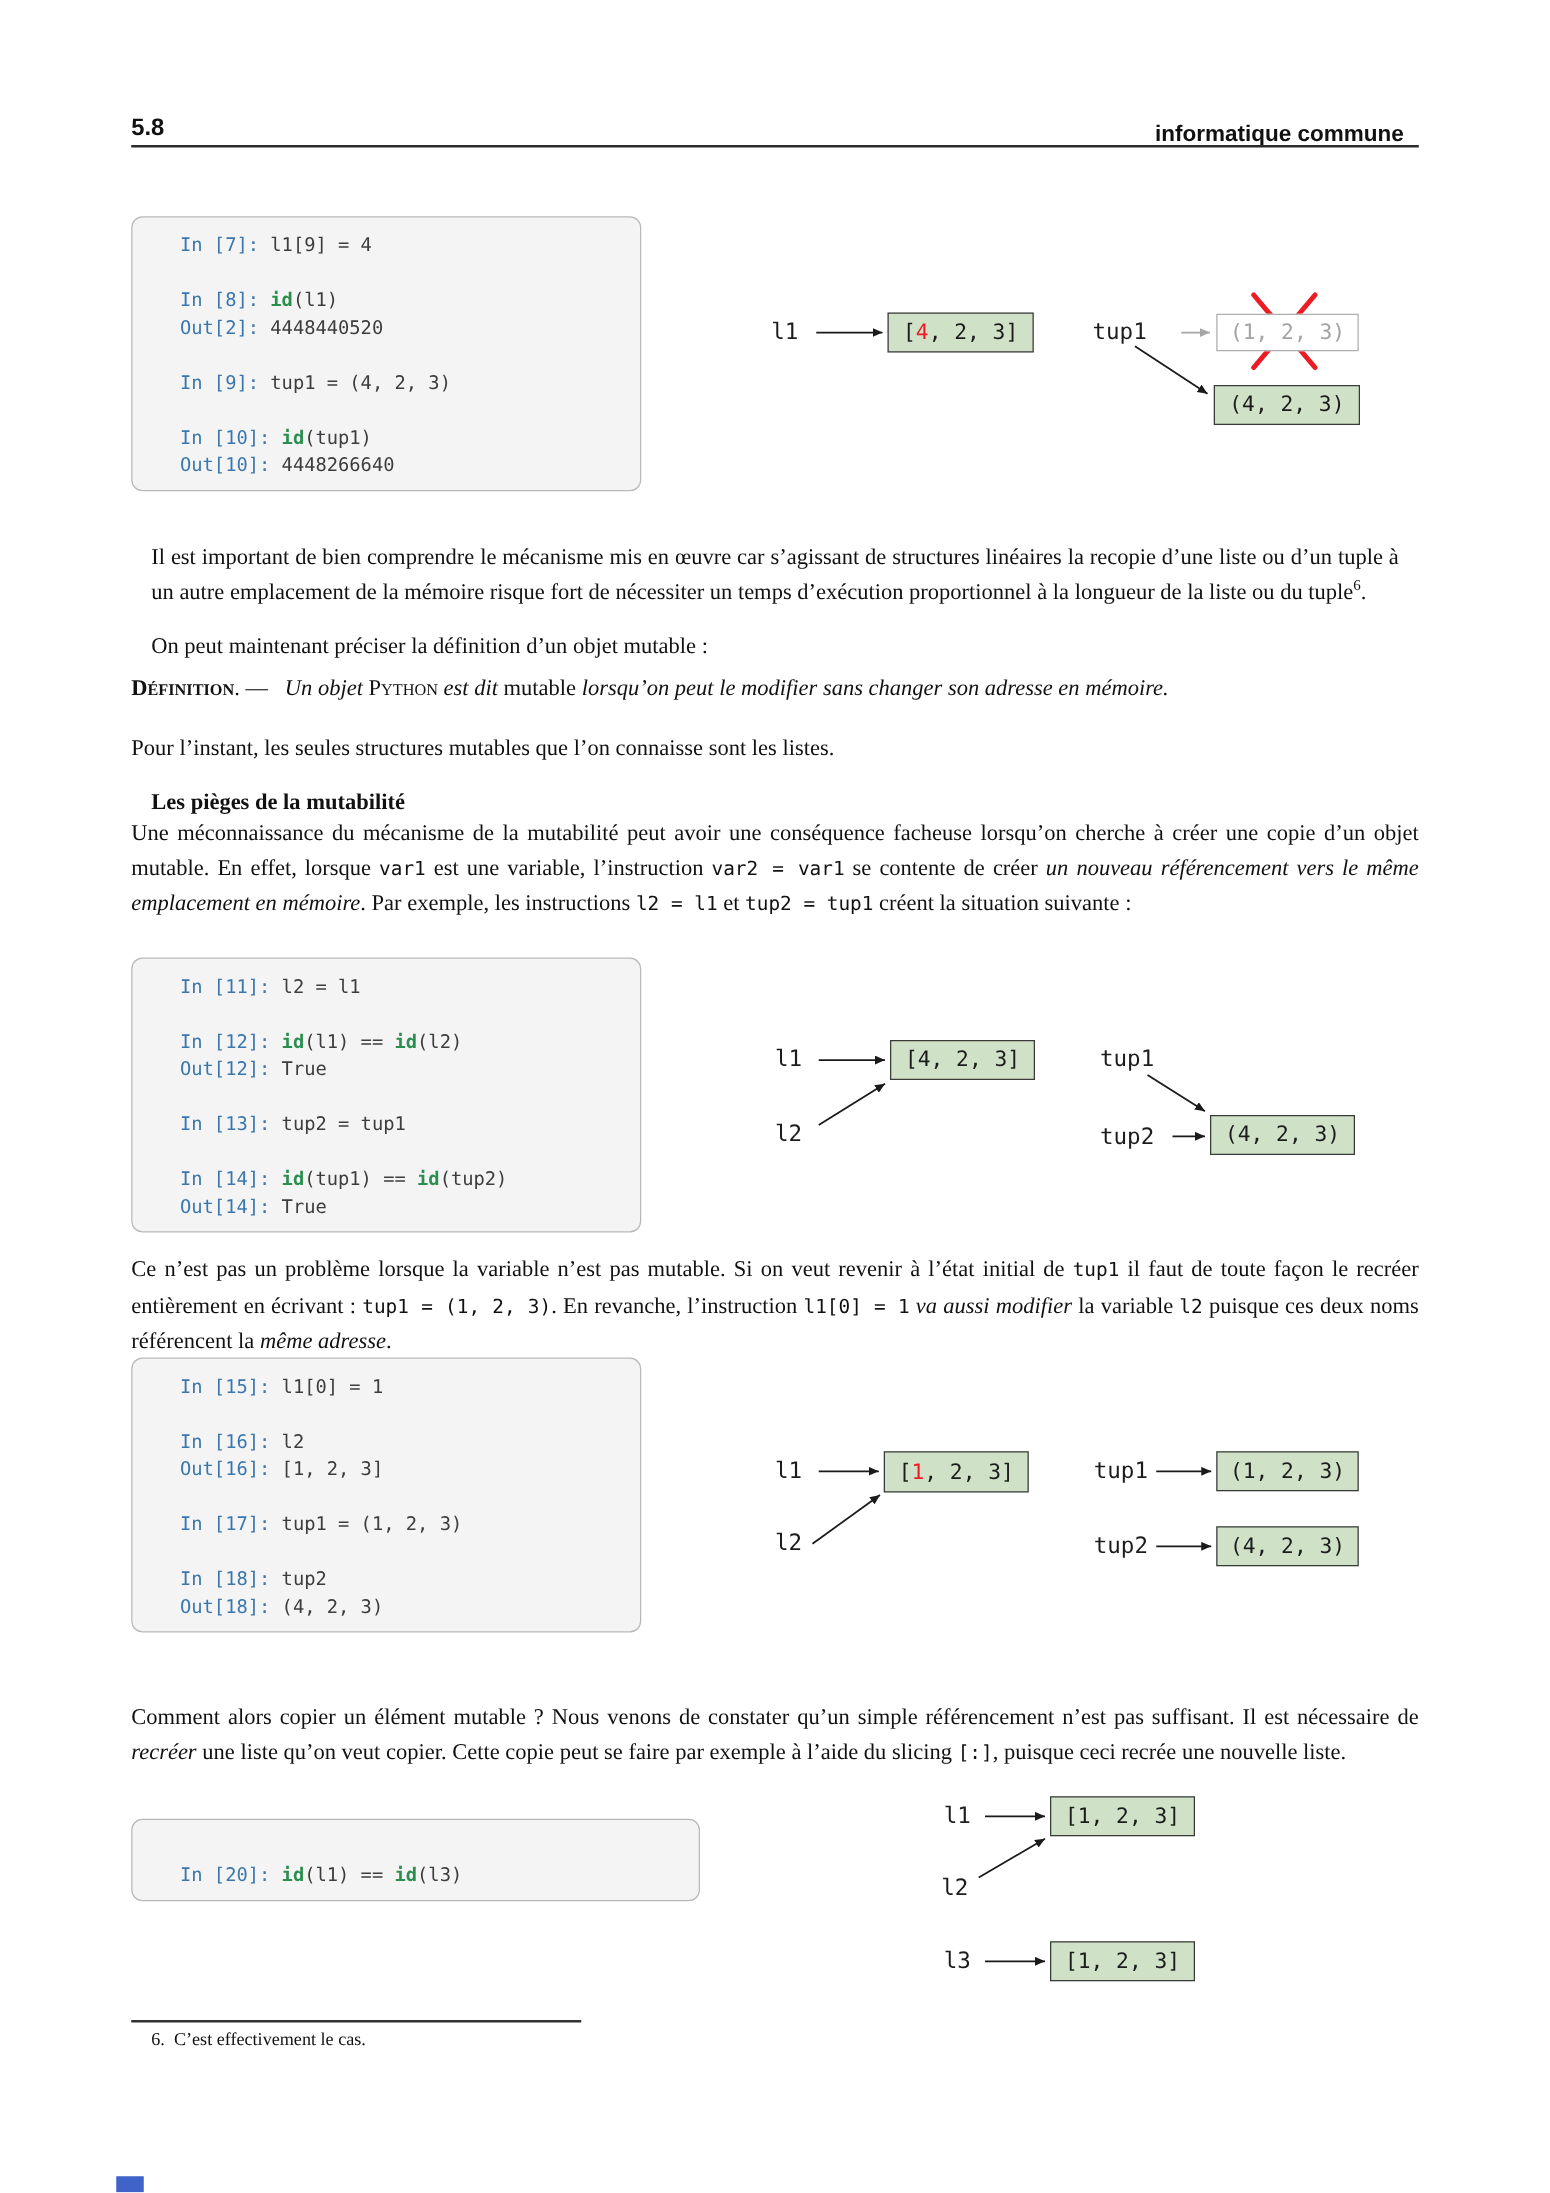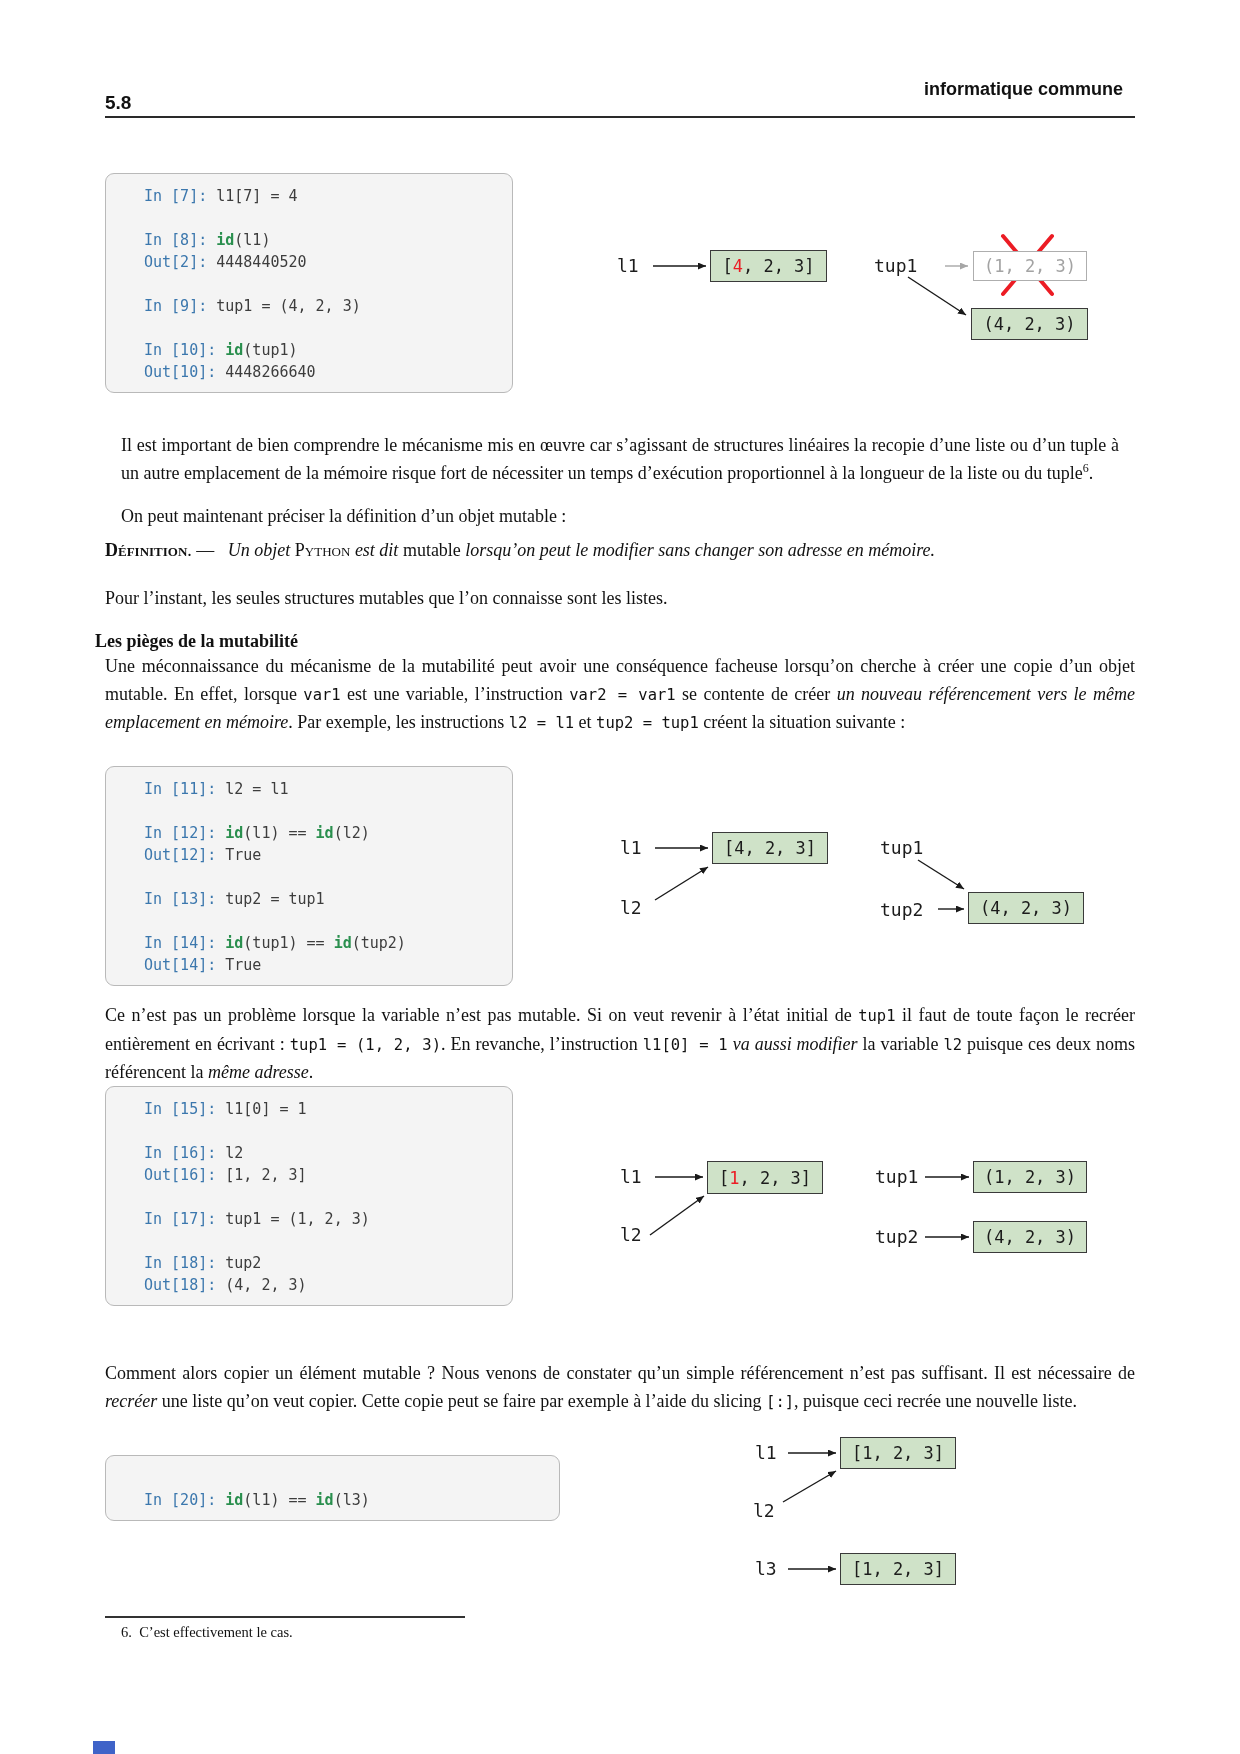--- a/index.html
+++ b/index.html
@@ -2,39 +2,39 @@
 <html><head>
 <meta charset="utf-8">
 <style>
   html,body{margin:0;padding:0;background:#ffffff;}
   .page{position:relative;width:1228px;height:1754px;background:#ffffff;overflow:hidden;
         font-family:"Liberation Serif",serif;color:#111;}
 
   
   .hdr-num{position:absolute;left:105px;top:92px;font-family:"Liberation Sans",sans-serif;
            font-weight:bold;font-size:19px;}
-  .hdr-title{position:absolute;right:105px;top:79px;font-family:"Liberation Sans",sans-serif;
+  .hdr-title{position:absolute;right:105px;top:97px;font-family:"Liberation Sans",sans-serif;
            font-weight:bold;font-size:18px;}
   .hdr-rule{position:absolute;left:105px;top:116px;width:1030px;height:2px;background:#2a2a2a;}
 
   
   .code-block{position:absolute;left:105px;width:408px;background:#f4f4f4;
               border:1px solid #b9b9b9;border-radius:9px;
               padding:11px 10px 9px 38px;box-sizing:border-box;}
   .code-line{font-family:"DejaVu Sans Mono",monospace;font-size:15px;line-height:22px;
              height:22px;white-space:pre;color:#3d3d3d;}
   .s-in,.s-out{color:#3b77ad;}
   .s-kw{color:#2a8f4e;font-weight:bold;}
   .s-red{color:#ec1c24;}
 
   
   .para{position:absolute;left:105px;width:1030px;font-size:18px;line-height:27.5px;
         text-align:justify;}
   .para div{margin:16px;}
-  .heading{position:absolute;left:95px;width:1030px;font-size:18px;font-weight:bold;line-height:24px;}
+  .heading{position:absolute;left:121px;width:1030px;font-size:18px;font-weight:bold;line-height:24px;}
   .s-plain{}
   .s-i{font-style:italic;}
   .s-scb{font-variant:small-caps;font-weight:bold;}
   .s-sc{font-variant:small-caps;}
   .s-code{font-family:"DejaVu Sans Mono",monospace;font-size:15.5px;}
   .s-sup{vertical-align:super;font-size:12px;line-height:0;}
 
   
   .diagram{position:absolute;}
   .diagram svg{position:absolute;left:0;top:0;pointer-events:none;}
@@ -65,21 +65,21 @@
         <path d="M0,0 L8,3.5 L0,7 Z" fill="#a6a6a6"></path>
       </marker>
     </defs>
   </svg>
 
   <div class="hdr-num">5.8</div>
   <div class="hdr-title">informatique commune</div>
   <div class="hdr-rule"></div>
 
   <div class="code-block" style="top:173px;">
-      <div class="code-line"><span class="s-in">In [7]: </span><span class="s-plain">l1[7] = 4</span></div>
+      <div class="code-line"><span class="s-in">In [7]: </span><span class="s-plain">l1[9] = 4</span></div>
       <div class="code-line blank"></div>
       <div class="code-line"><span class="s-in">In [8]: </span><span class="s-kw">id</span><span class="s-plain">(l1)</span></div>
       <div class="code-line"><span class="s-out">Out[2]: </span><span class="s-plain">4448440520</span></div>
       <div class="code-line blank"></div>
       <div class="code-line"><span class="s-in">In [9]: </span><span class="s-plain">tup1 = (4, 2, 3)</span></div>
       <div class="code-line blank"></div>
       <div class="code-line"><span class="s-in">In [10]: </span><span class="s-kw">id</span><span class="s-plain">(tup1)</span></div>
       <div class="code-line"><span class="s-out">Out[10]: </span><span class="s-plain">4448266640</span></div>
     </div>
 

